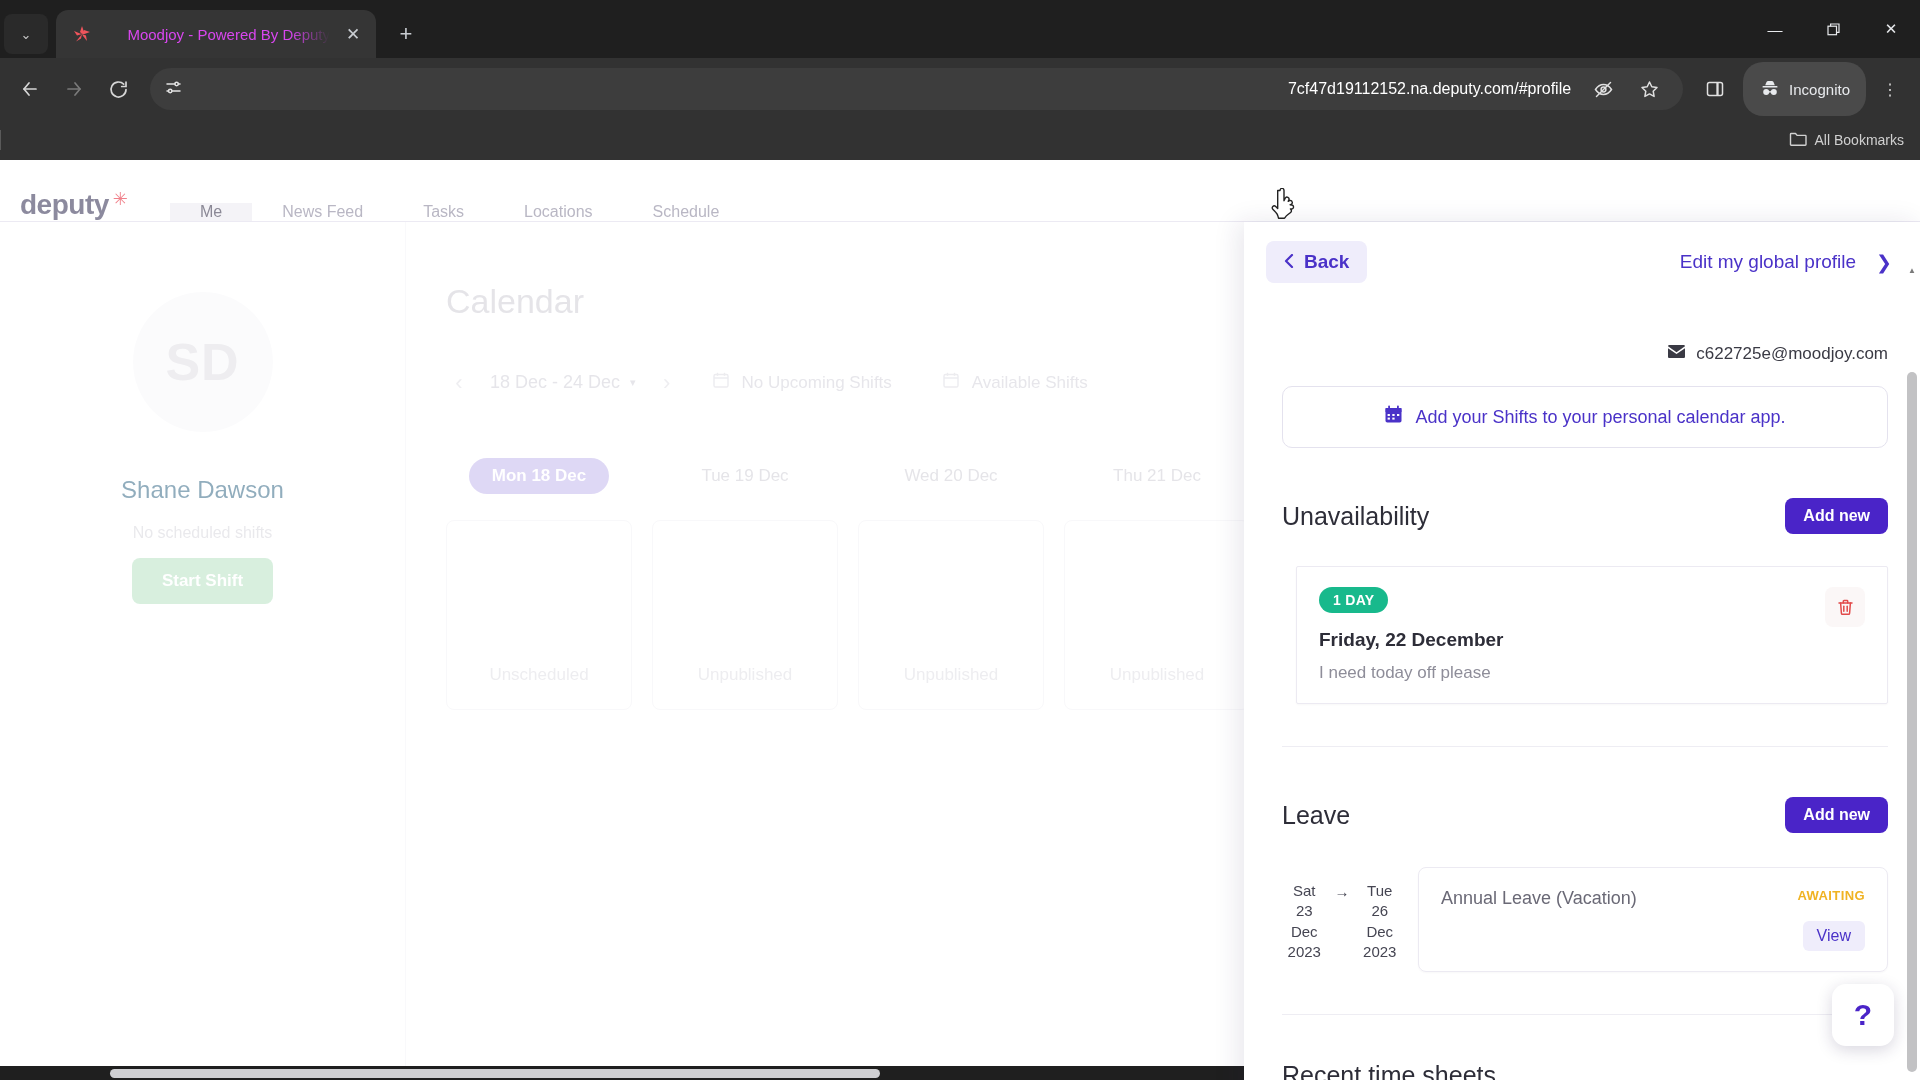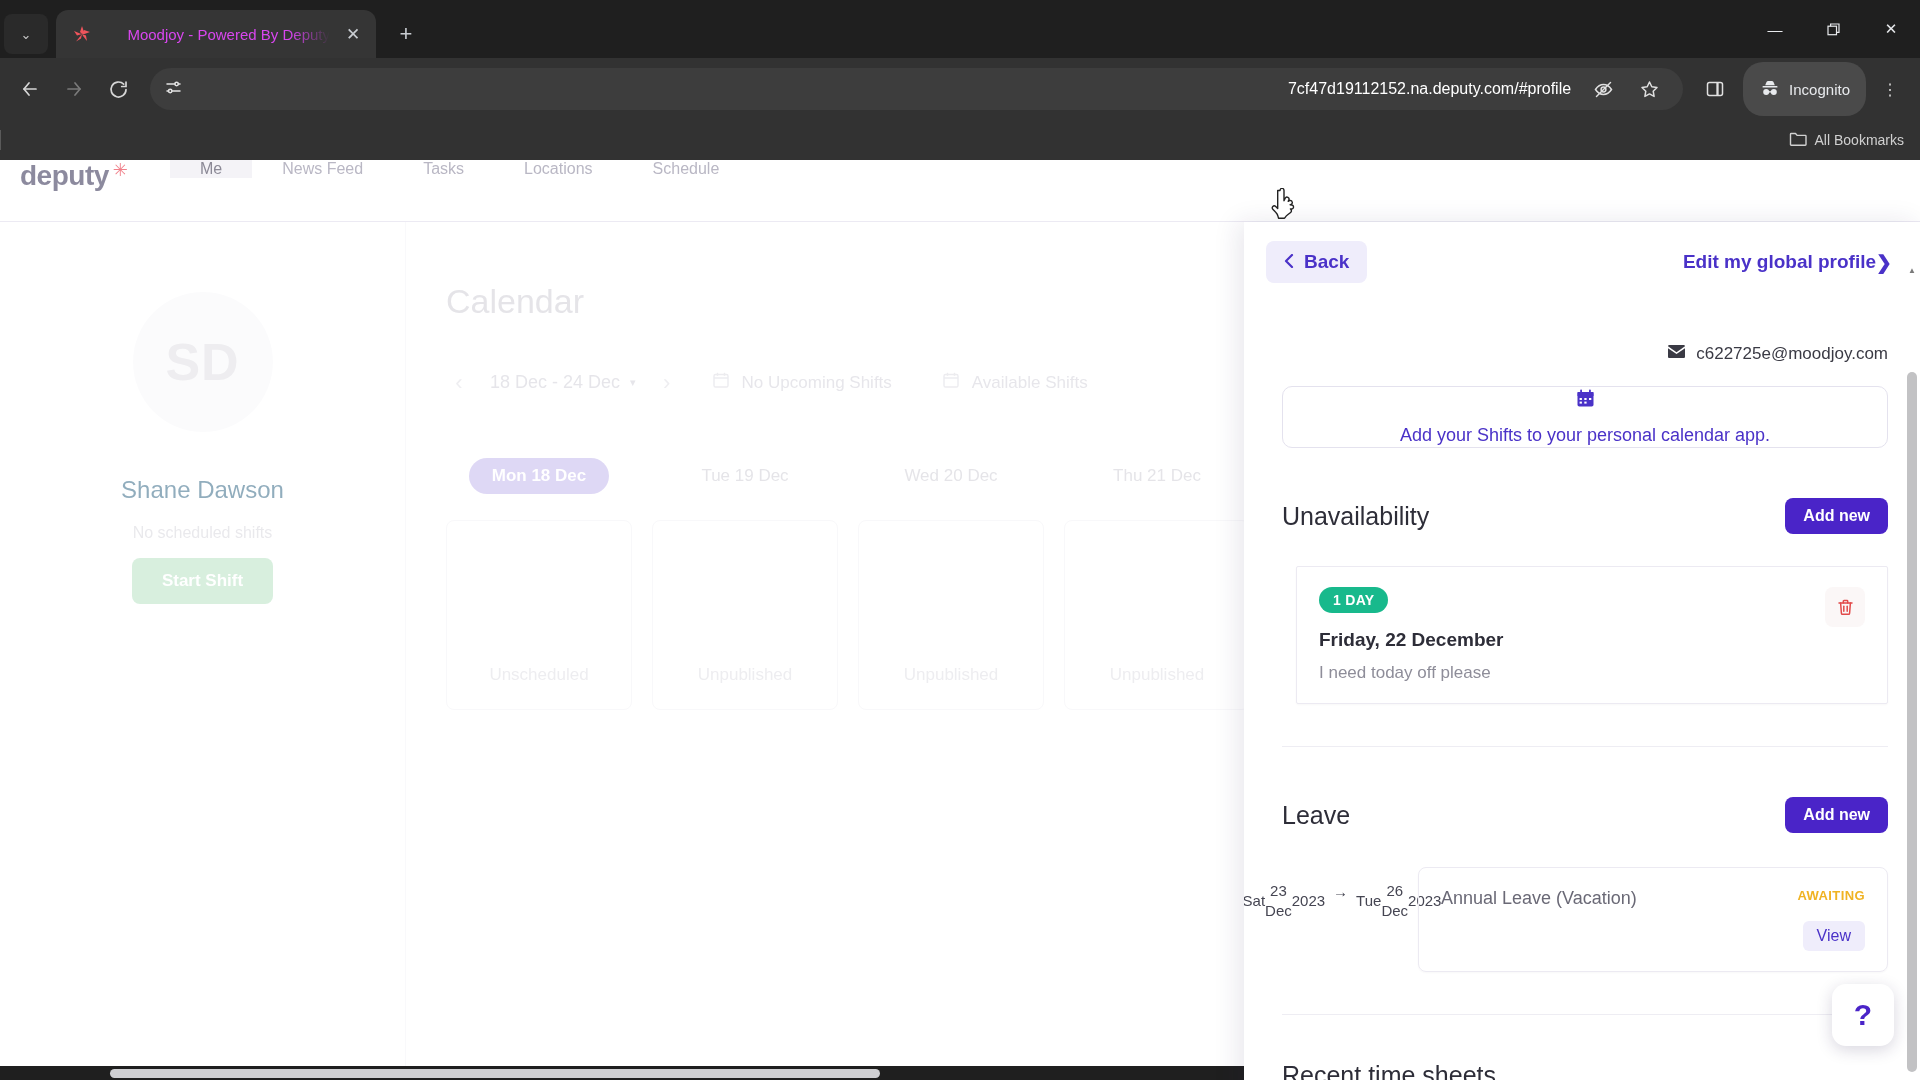--- a/index.html
+++ b/index.html
@@ -57,21 +57,21 @@
   }
   .bookmarkbar { height:40px; background:#323232; display:flex; align-items:center;
     justify-content:space-between; padding-right:16px; gap:10px; }
   .bm-divider { width:1px; height:20px; background:#5a5a5a; margin-right:8px; }
   .bm-all { display:flex; align-items:center; gap:8px; color:#d0d0d0; font-size:14px; }
 
   
   .page { position:absolute; left:0; top:160px; width:1920px; height:920px; background:#ffffff; overflow:hidden; }
 
   .appnav {
-    height:62px; background:#ffffff; display:flex; align-items:flex-start;
+    height:62px; background:#ffffff; display:flex; align-items:flex-end;
     border-bottom:1px solid #eceaf3;
   }
   .logo-wrap { width:170px; display:flex; align-items:center; padding-left:20px; gap:4px; }
   .logo-text { font-size:28px; font-weight:700; color:#8c8a9e; letter-spacing:-0.5px; }
   .logo-star { color:#f0808a; font-size:18px; position:relative; top:-6px; }
   .nav-item {
     display:flex; align-items:center; padding:0 30px; color:#b9b7c4; font-size:16px;
   }
   .nav-item.active { background:#f4f3f7; color:#8b8996; }
 
@@ -129,31 +129,31 @@
   .panel-head {
     height:80px; display:flex; align-items:center; justify-content:space-between;
     padding:0 28px 0 22px; background:#ffffff;
   }
   .back-btn {
     display:flex; align-items:center; gap:10px; background:#efedfb; color:#4a32c8;
     font-size:19px; font-weight:600; border:none; border-radius:8px; padding:10px 18px;
     font-family:"Liberation Sans", sans-serif;
   }
   .edit-profile {
-    display:flex; align-items:center; gap:0; color:#4a32c8; font-size:19px; font-weight:700;
+    display:flex; align-items:center; gap:20px; color:#4a32c8; font-size:19px; font-weight:400;
     background:transparent; border:none; font-family:"Liberation Sans", sans-serif;
   }
   .panel-body { flex:1; overflow:hidden; position:relative; padding:0 32px 0 38px; }
 
   .email-row { display:flex; align-items:center; justify-content:flex-end; gap:10px;
     color:#3a3a44; font-size:17px; padding-top:42px; }
   .calendar-cta {
     margin-top:22px; border:1px solid #e4e2ee; border-radius:10px; height:62px;
     display:flex; align-items:center; justify-content:center; gap:12px;
-    color:#4a32c8; font-size:18px;flex-direction:column;
+    color:#4a32c8; font-size:18px;
   }
 
   .sec-head { display:flex; align-items:center; justify-content:space-between; margin-top:50px; }
   .sec-title { font-size:25px; color:#2d2d38; font-weight:400; }
   .add-new {
     background:#4a24c8; color:#ffffff; border:none; border-radius:8px;
     padding:9px 18px; font-size:16px; font-weight:700; font-family:"Liberation Sans", sans-serif;
   }
 
   .unav-card {
@@ -173,21 +173,21 @@
     border:none;
   }
 
   .divider { height:1px; background:#eeedf3; margin-top:42px; }
 
   .leave-row { margin-top:34px; display:flex; align-items:flex-start; }
   .leave-dates {
     width:120px; text-align:center; color:#454552; font-size:15px; line-height:1.35;
     padding-top:14px; display:flex; gap:8px; justify-content:center;
   }
-  .leave-date-col { display:flex; flex-direction:row; align-items:center; }
+  .leave-date-col { display:flex; flex-direction:column; align-items:center; }
   .leave-arrow { padding-top:1px; color:#454552; font-size:15px; }
   .leave-card {
     flex:1; margin-left:16px; border:1px solid #eceaf2; border-radius:8px;
     padding:20px 22px; min-height:96px; display:flex; justify-content:space-between;
     box-shadow:0 1px 2px rgba(0,0,0,0.03);
   }
   .leave-type { font-size:18px; color:#6a6976; }
   .leave-right { display:flex; flex-direction:column; align-items:flex-end; gap:18px; }
   .status-awaiting { color:#f0b323; font-size:13px; font-weight:700; letter-spacing:0.4px; }
   .view-btn {

